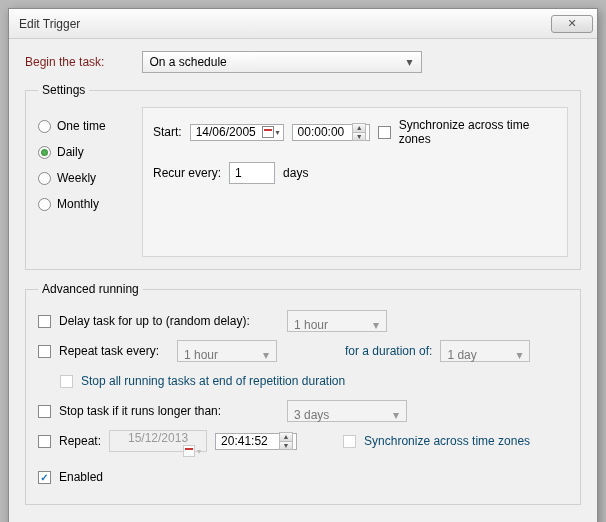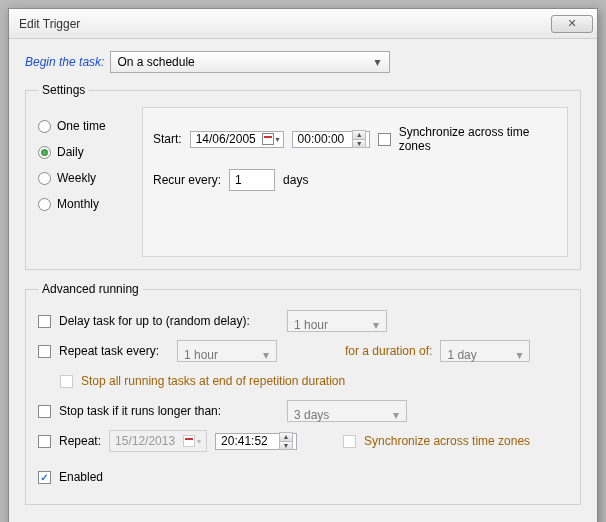--- a/index.html
+++ b/index.html
@@ -33,21 +33,21 @@
     border-radius: 3px;
     background: linear-gradient(#f5f5f5, #dcdcdc);
     display: flex;
     align-items: center;
     justify-content: center;
     font-size: 11px;
     color: #555;
   }
   .content { padding: 12px 16px 14px 16px; }
   .row { display: flex; align-items: center; gap: 6px; margin-bottom: 10px; }
-  .label { color: #1d4ed8; font-style: italic; }
+  .label { color: #7f1d1d; }
   .dropdown {
     height: 22px;
     border: 1px solid #aaa;
     background: linear-gradient(#fff,#ececec);
     display: flex;
     align-items: center;
     padding: 0 4px 0 6px;
     font-size: 12px;
   }
   .dropdown .arrow {
@@ -73,21 +73,21 @@
     content: ""; width: 7px; height: 7px; border-radius: 50%;
     background: radial-gradient(#5fb860,#2f8f33);
   }
   .panel {
     flex: 1;
     border: 1px solid #d5d5d5;
     background: #f5f5f5;
     padding: 10px;
     min-height: 150px;
   }
-  .start-row { display: flex; align-items: center; gap: 8px; margin-bottom: 16px; margin-top: 7px; }
+  .start-row { display: flex; align-items: center; gap: 8px; margin-bottom: 16px; }
   .textbox, .datebox, .timebox {
     height: 17px; border: 1px solid #abadb3; background: #fff;
     display: flex; align-items: center; padding: 0 3px 0 5px; font-size: 12px;
   }
   .datebox { width: 98px; gap: 4px; }
   .datebox .cal { margin-left: auto; display:flex; align-items:center; gap:2px;}
   .cal-icon { width: 12px; height: 12px; border: 1px solid #888; background: #fff; position: relative; }
   .cal-icon::before { content:""; position:absolute; top:2px; left:1px; right:1px; height:2px; background:#c33;}
   .dd-tri { font-size: 8px; color: #555; }
   .timebox { width: 82px; }
@@ -103,21 +103,21 @@
     width: 13px; height: 13px; border: 1px solid #888; background: #fff;
     display: flex; align-items: center; justify-content: center; font-size: 10px; color: #1a6fce;
   }
   .chk.checked::after { content:"✓"; font-weight: bold; }
   .recur-row { display: flex; align-items: center; gap: 8px; text-align: right; }
   .num-input {
     width: 46px; height: 22px; border: 1px solid #abadb3; background: #fff;
     padding: 0 5px; display: flex; align-items: center;
   }
   .adv-row { display: flex; align-items: center; gap: 8px; min-height: 30px; }
-  .disabled { color: #a16207; }
+  .disabled { color: #0c4a6e; }
   .combo {
     height: 22px; border: 1px solid #c0c0c0; background: #f3f3f3;
     display: flex; align-items: center; padding: 8px 3px 0 6px; font-size: 12px; color: #777;
   }
   .combo .arrow { margin-left: auto; width: 14px; text-align: center; color: #999; }
   .indent { margin-left: 22px; }
   .disabled-box { border: 1px solid #cfcfcf; background: #f0f0f0; color: #999; height:22px; display:flex; align-items:center; padding:0 5px;}
 </style>
 </head>
 <body>
@@ -126,21 +126,21 @@
   <div class="titlebar">
     <span class="title">Edit Trigger</span>
     <div class="closebtn">
       <span>✕</span>
     </div>
   </div>
   <div class="content">
 
     <div class="row">
       <span class="label">Begin the task:</span>
-      <div class="dropdown" style="width: 280px;">
+      <div class="dropdown" style="width: 280px; margin-left: 32px;">
         <span>On a schedule</span>
         <span class="arrow">▾</span>
       </div>
     </div>
 
     <fieldset>
       <legend>Settings</legend>
       <div class="settings-wrap">
         <div class="radio-col">
           <div class="radio-item">
@@ -227,21 +227,21 @@
         <span style="width:220px;">Stop task if it runs longer than:</span>
         <div class="combo" style="width:120px;">
           <span>3 days</span>
           <span class="arrow">▾</span>
         </div>
       </div>
 
       <div class="adv-row">
         <span class="chk"></span>
         <span>Repeat:</span>
-        <div class="disabled-box" style="width:98px;">
+        <div class="disabled-box" style="width:98px;flex-direction:column;">
           <span>15/12/2013</span>
           <span style="margin-left:auto; display:flex; align-items:center; gap:2px;">
             <span class="cal-icon" style="border-color:#ccc;"></span>
             <span class="dd-tri" style="color:#bbb;">▾</span>
           </span>
         </div>
         <div class="timebox" style="border-color:#abadb3;">
           <span>20:41:52</span>
           <span class="spinner">
               <div>▲</div>

